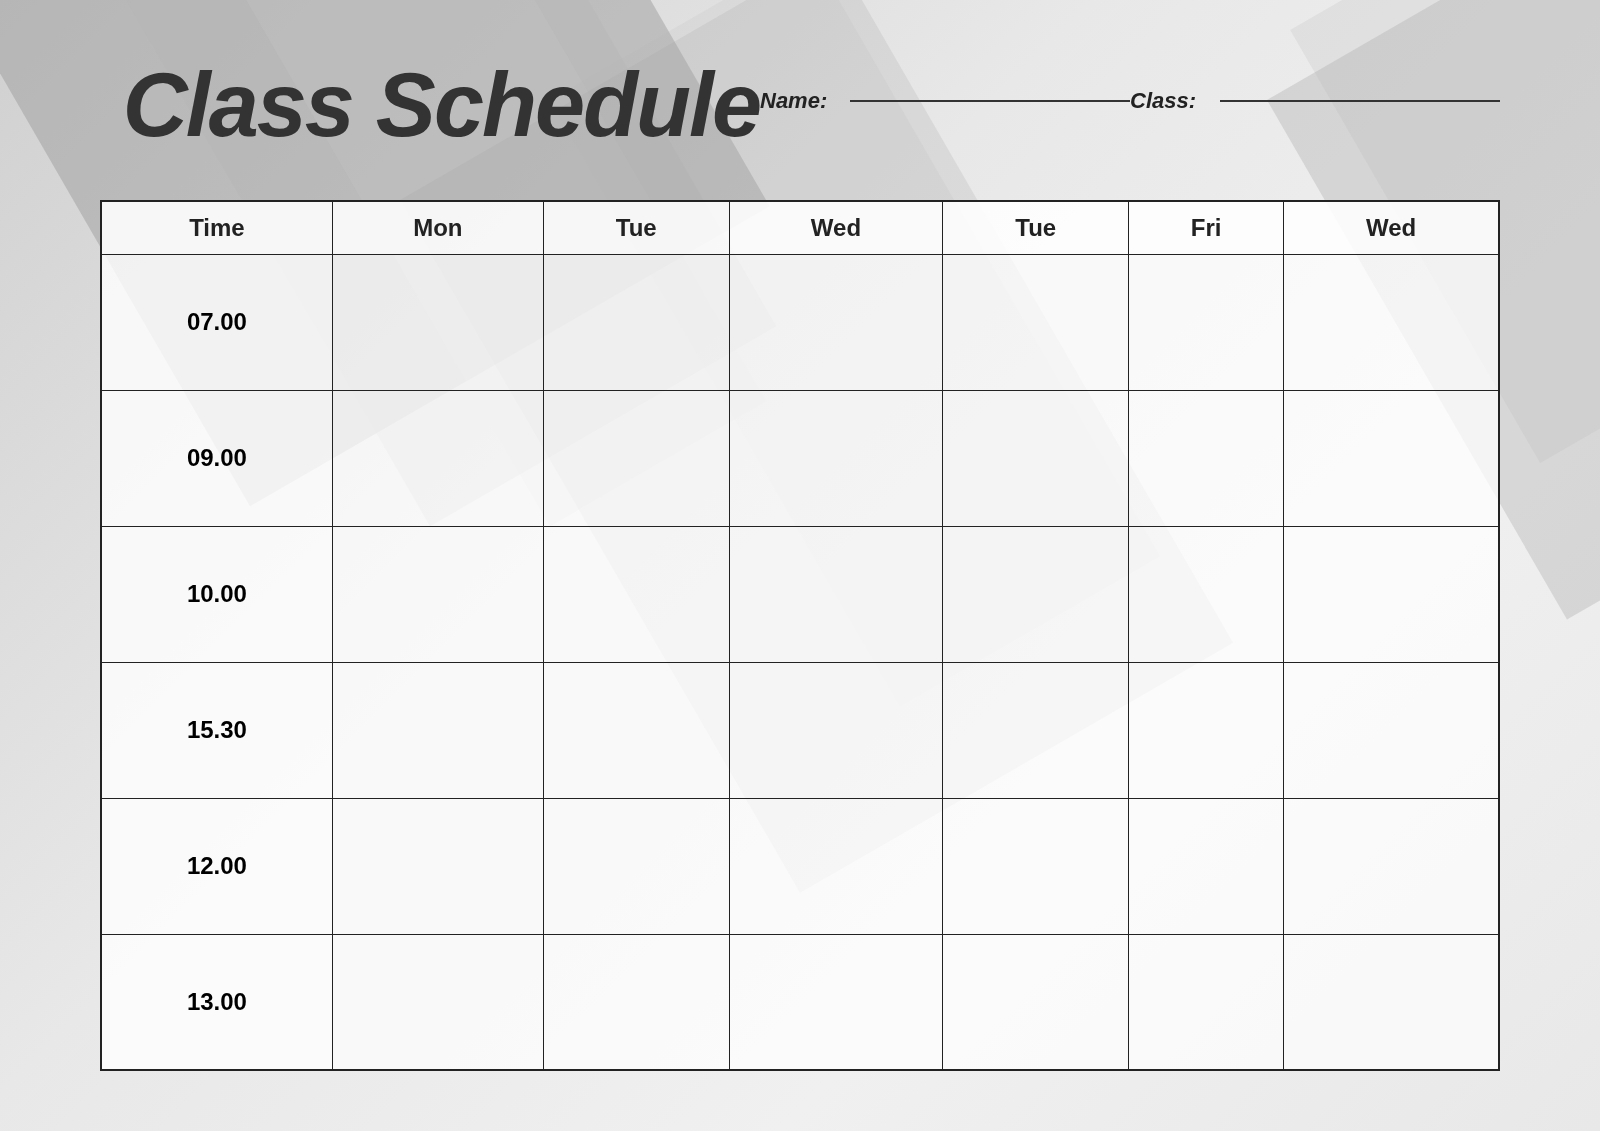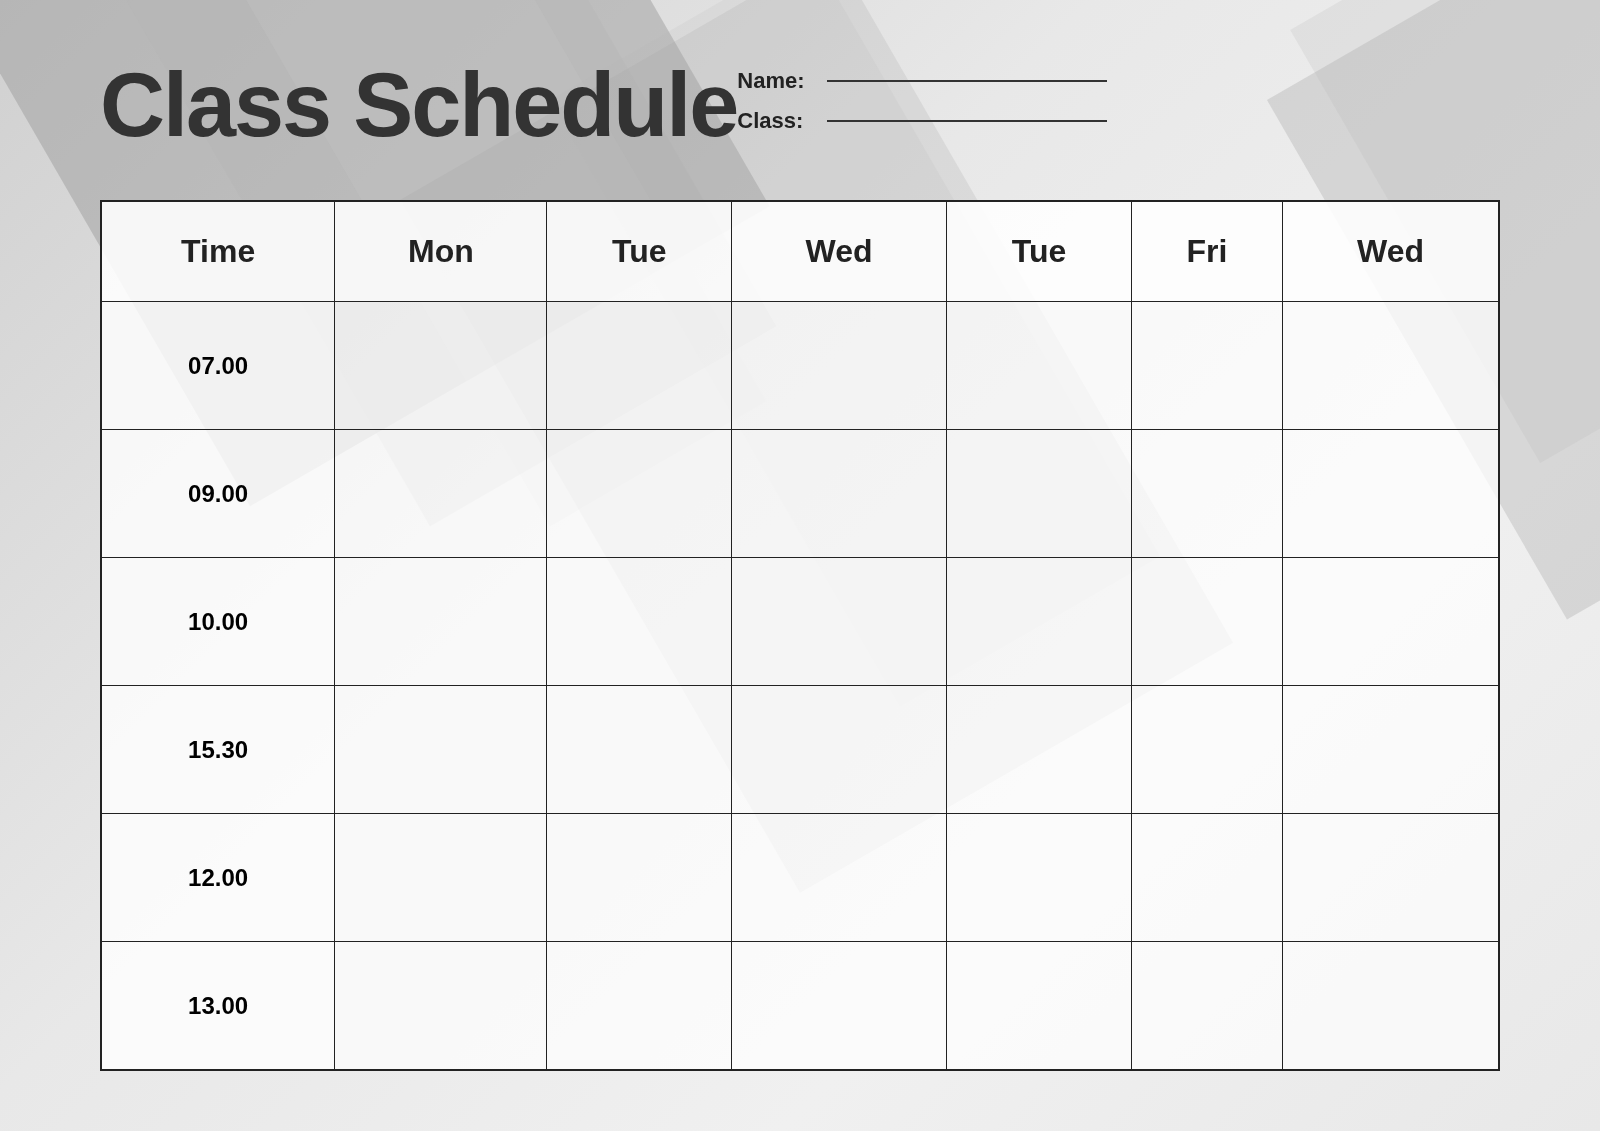--- a/index.html
+++ b/index.html
@@ -111,37 +111,37 @@
       width: 100%;
       height: 100%;
       display: flex;
       flex-direction: column;
       padding: 60px 100px 60px 100px;
     }
 
     .header {
       display: flex;
       align-items: flex-start;
-      justify-content: flex-start;
+      justify-content: flex-end;
       margin-bottom: 50px;
+      font-style: italic;
     }
 
     .title {
       font-size: 90px;
       font-weight: 700;
       color: #333333;
       letter-spacing: -2px;
       line-height: 1;
     }
 
     .form-fields {
       display: flex;
-      flex-direction: column;
-      gap: 14px;
-      margin-top: 8px;
+      flex-direction: row;
+      margin-top: 28px;
     }
 
     .form-field {
       display: flex;
       align-items: center;
       gap: 10px;
     }
 
     .form-label {
       font-size: 22px;
@@ -165,22 +165,22 @@
     }
 
     .schedule-table th,
     .schedule-table td {
       border: 1.5px solid #222;
       text-align: center;
       vertical-align: middle;
     }
 
     .schedule-table th {
-      padding: 31px 10px;
-      font-size: 32px;
+      padding: 12px 10px;
+      font-size: 24px;
       font-weight: 700;
       color: #222;
       background: rgba(255,255,255,0.7);
     }
 
     .schedule-table td {
       padding: 0;
       height: 90px;
       font-size: 24px;
       font-weight: 700;

